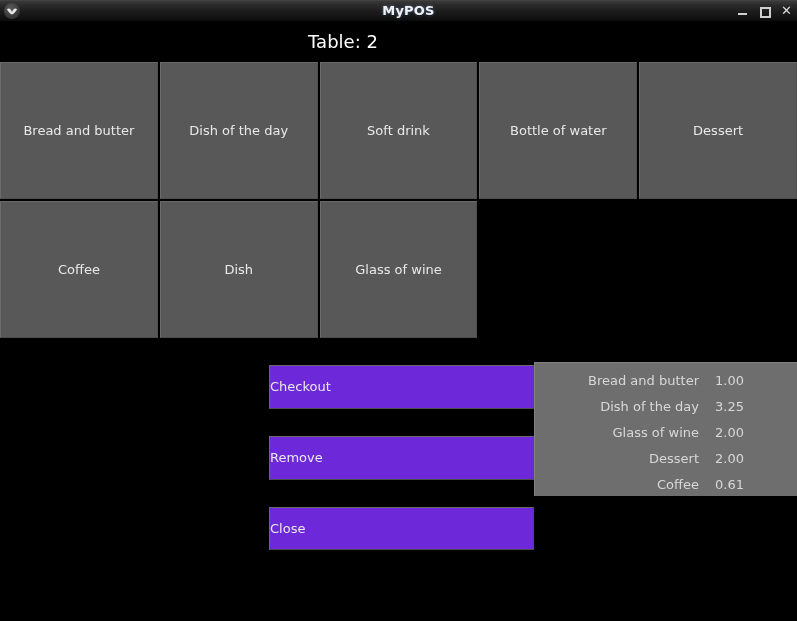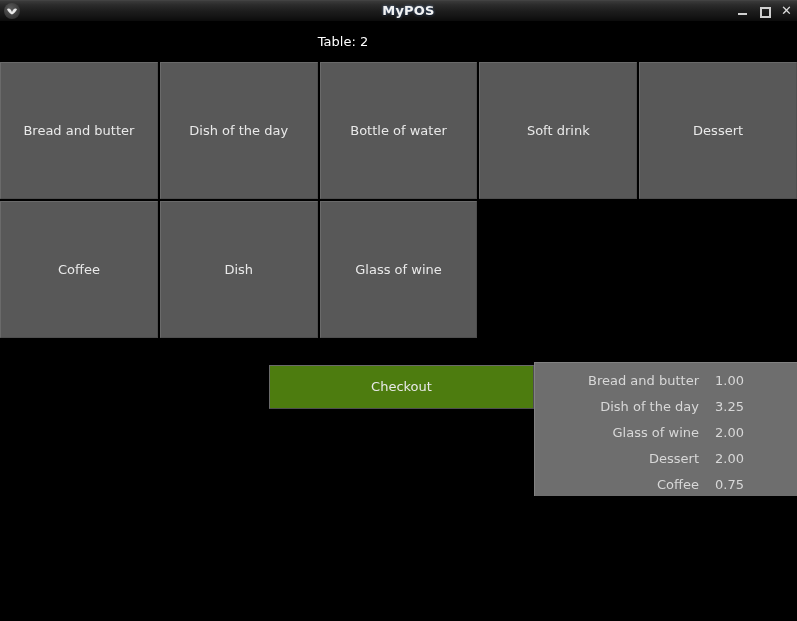--- a/index.html
+++ b/index.html
@@ -130,21 +130,21 @@
 
   #table-header {
     position: absolute;
     left: 0;
     top: 0;
     width: 686px;
     height: 40px;
     line-height: 40px;
     text-align: center;
     color: #ffffff;
-    font-size: 13px;
+    font-size: 18px;
     font-family: "DejaVu Sans", sans-serif;
   }
 
   
   #product-grid {
     position: absolute;
     left: 0;
     top: 40px;
     width: 797px;
     height: 276px;
@@ -181,31 +181,31 @@
     left: 269px;
     top: 318px;
     width: 265px;
     height: 281px;
     display: grid;
     grid-template-rows: repeat(4, 1fr);
     gap: 2px;
     background: #000000;
   }
   .action-btn {
-    background: #4d7c0f;
+    background: #6d28d9;
     border: 1px solid #6a6a6a;
     border-right-color: #4e4e4e;
     border-bottom-color: #4e4e4e;
     box-sizing: border-box;
     color: #e9e9e9;
     font-size: 13px;
     font-family: "DejaVu Sans", sans-serif;
     display: flex;
     align-items: center;
-    justify-content: center;
+    justify-content: flex-start;
     cursor: default;
     margin-top: 25px;
   }
 
   
   #order-list {
     position: absolute;
     left: 534px;
     top: 340px;
     width: 263px;
@@ -266,44 +266,50 @@
     <div id="table-header">Table: 2</div>
 
     <div id="product-grid">
         <div class="product-btn">
           <span>Bread and butter</span>
         </div>
         <div class="product-btn">
           <span>Dish of the day</span>
         </div>
         <div class="product-btn">
+          <span>Soft drink</span>
+        </div>
+        <div class="product-btn">
           <span>Bottle of water</span>
-        </div>
-        <div class="product-btn">
-          <span>Soft drink</span>
         </div>
         <div class="product-btn">
           <span>Dessert</span>
         </div>
         <div class="product-btn">
           <span>Coffee</span>
         </div>
         <div class="product-btn">
           <span>Dish</span>
         </div>
         <div class="product-btn">
           <span>Glass of wine</span>
         </div>
         <div class="grid-empty"></div>
       </div>
 
     <div id="action-panel">
         <div class="action-btn">
           <span>Checkout</span>
         </div>
+        <div class="action-btn">
+          <span>Remove</span>
+        </div>
+        <div class="action-btn">
+          <span>Close</span>
+        </div>
       </div>
 
     <div id="order-list">
         <div class="order-row">
           <span class="order-name">Bread and butter</span>
           <span class="order-price">1.00</span>
         </div>
         <div class="order-row">
           <span class="order-name">Dish of the day</span>
           <span class="order-price">3.25</span>
@@ -311,18 +317,18 @@
         <div class="order-row">
           <span class="order-name">Glass of wine</span>
           <span class="order-price">2.00</span>
         </div>
         <div class="order-row">
           <span class="order-name">Dessert</span>
           <span class="order-price">2.00</span>
         </div>
         <div class="order-row">
           <span class="order-name">Coffee</span>
-          <span class="order-price">0.75</span>
+          <span class="order-price">0.61</span>
         </div>
       </div>
 
   </div>
 </div>
 
 </body></html>

